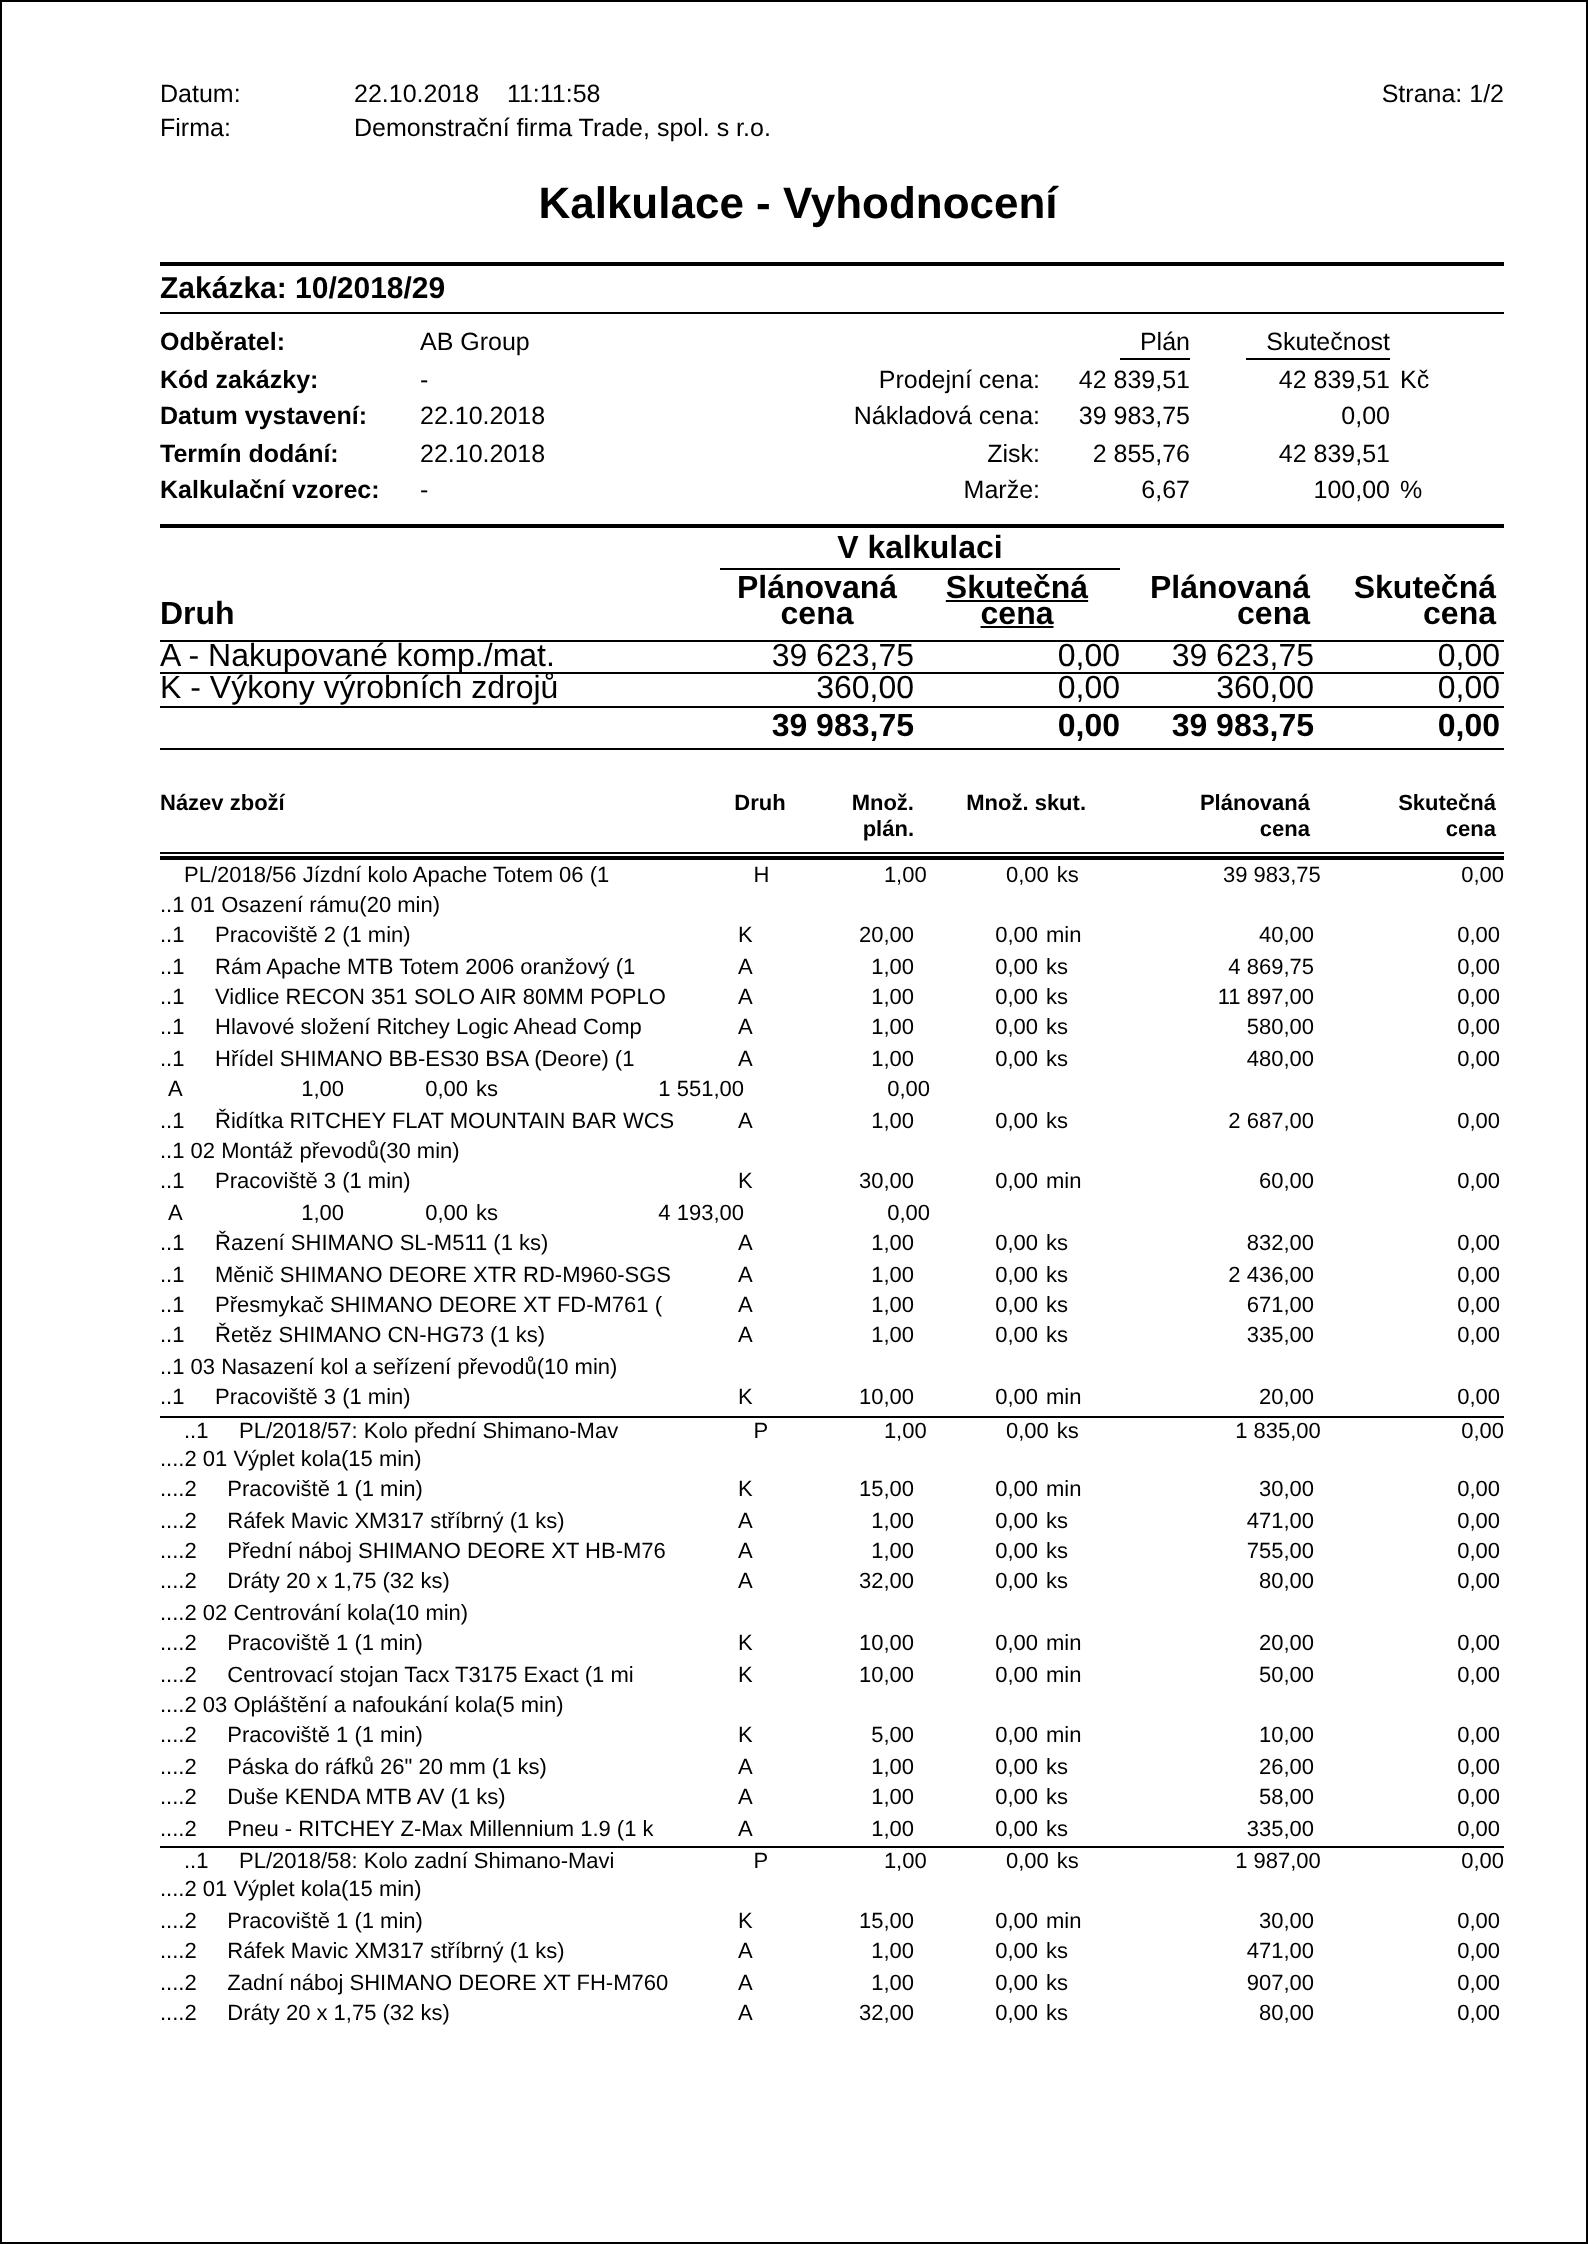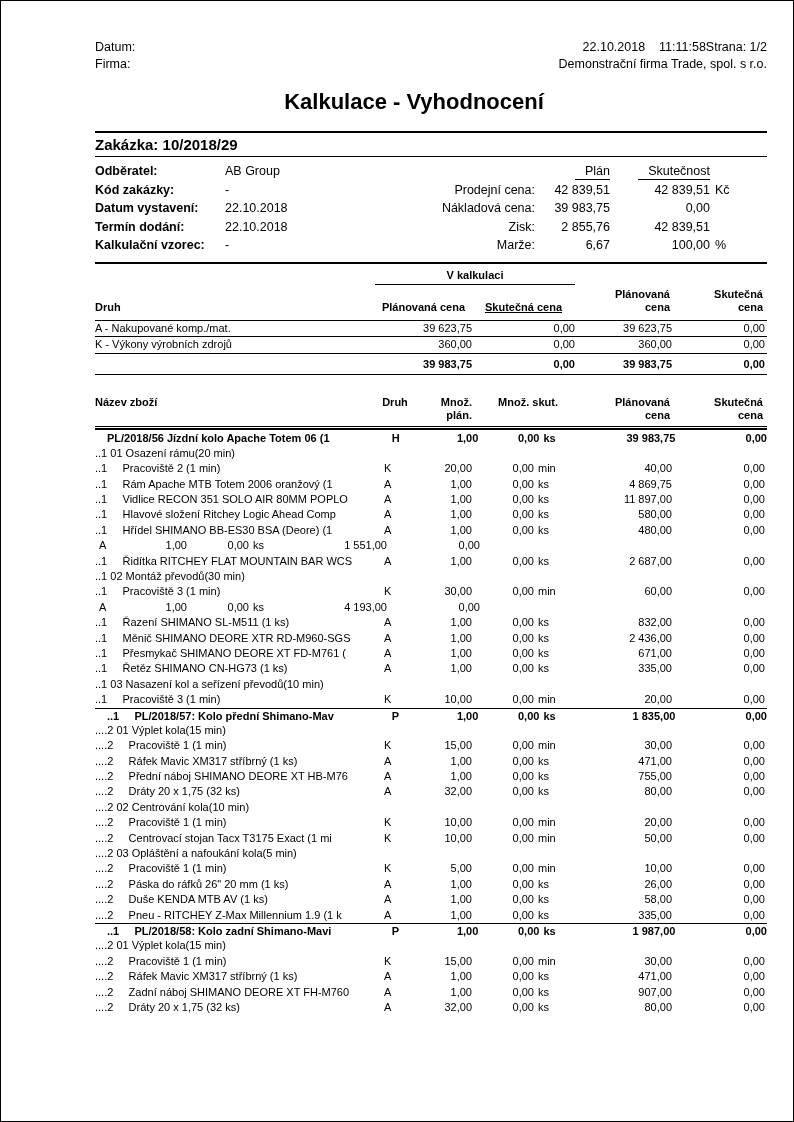--- a/index.html
+++ b/index.html
@@ -1,24 +1,24 @@
 <!DOCTYPE html>
 <html><head>
 <meta charset="utf-8">
 <style>
   * { margin:0; padding:0; box-sizing:border-box; }
   html,body { background:#e8e8e8; }
   body { font-family:"Liberation Sans","DejaVu Sans",sans-serif; color:#000; }
   .page { width:794px; height:1122px; background:#fff; border:1px solid #000; position:relative; overflow:hidden; margin:0; }
-  .content { position:absolute; left:94px; top:38px; width:672px; }
+  .content { position:absolute; left:79px; top:38px; width:672px; }
 
   
   .meta-row { display:flex; font-size:12.5px; line-height:17px; }
   .meta-label { width:97px; }
-  .meta-value { flex:1; white-space:pre;text-align:right; }
+  .meta-value { flex:1; white-space:pre; }
   .meta-page { text-align:right; }
 
   .title { width:794px; margin-left:-78px; text-align:center; font-size:22px; font-weight:bold; margin-top:16px; margin-bottom:16px; }
 
   
   .order-band { border-top:2px solid #000; border-bottom:1px solid #000; padding:3px 0 3px; }
   .order-heading { font-size:15px; font-weight:bold; }
 
   
   .info { display:flex; padding:5px 0 7px; font-size:12.5px; line-height:18.5px; }
@@ -30,21 +30,21 @@
   .ir-row { display:flex; }
   .ir-label { width:100px; text-align:right; }
   .ir-plan { width:75px; text-align:right; }
   .ir-skut { width:100px; text-align:right; }
   .ir-suffix { width:57px; padding-left:5px; }
   .ir-underline { display:inline-block; border-bottom:1px solid #000; padding-left:10px; line-height:16px; }
 
   .rule2 { border-top:2px solid #000; height:0; }
 
   
-  .t1 { font-size:11px; margin-top:3px; }
+  .t1 { font-size:16px; margin-top:3px; }
   .t1-group { display:flex; line-height:16px; }
   .t1-group .spacer { width:280px; }
   .t1-group .g-label { width:200px; text-align:center; font-weight:bold; border-bottom:1px solid #000; padding-bottom:1px; }
   .t1-head { display:flex; align-items:flex-end; font-weight:bold; padding:3px 0 6px; border-bottom:1px solid #000; line-height:13px; }
   .t1-head .hname { width:280px; }
   .t1-head .hc1 { width:97px; text-align:center; }
   .t1-head .hc2 { width:103px; text-align:center;text-decoration:underline; }
   .t1-head .hc3 { width:97px; text-align:right; padding-right:2px; }
   .t1-head .hc4 { width:93px; text-align:right; padding-right:2px; }
   .t1-row { display:flex; line-height:15.5px; border-bottom:1px solid #000; }
@@ -73,21 +73,21 @@
   .t2-body { margin-top:1px; }
   .t2-row { display:flex; line-height:15.4px; height:15.4px; }
   .t2-row .name { width:285px; white-space:pre; overflow:hidden; }
   .t2-row.section .name { overflow:visible; }
   .t2-row .druh { width:30px; padding-left:4px; }
   .t2-row .qp { width:62px; text-align:right; }
   .t2-row .qs { width:62px; text-align:right; }
   .t2-row .unit { width:24px; padding-left:4px; }
   .t2-row .pp { width:114px; text-align:right; }
   .t2-row .ps { width:93px; text-align:right; }
-  .t2-row.bold { font-weight:bold;padding-left:12px; }
+  .t2-row.bold { font-weight:normal;padding-left:12px; }
   .t2-row.rule-above { border-top:1px solid #000; }
 </style>
 </head>
 <body>
 
 <div class="page">
   <div class="content">
 
     <div class="meta-row">
       <span class="meta-label">Datum:</span>

